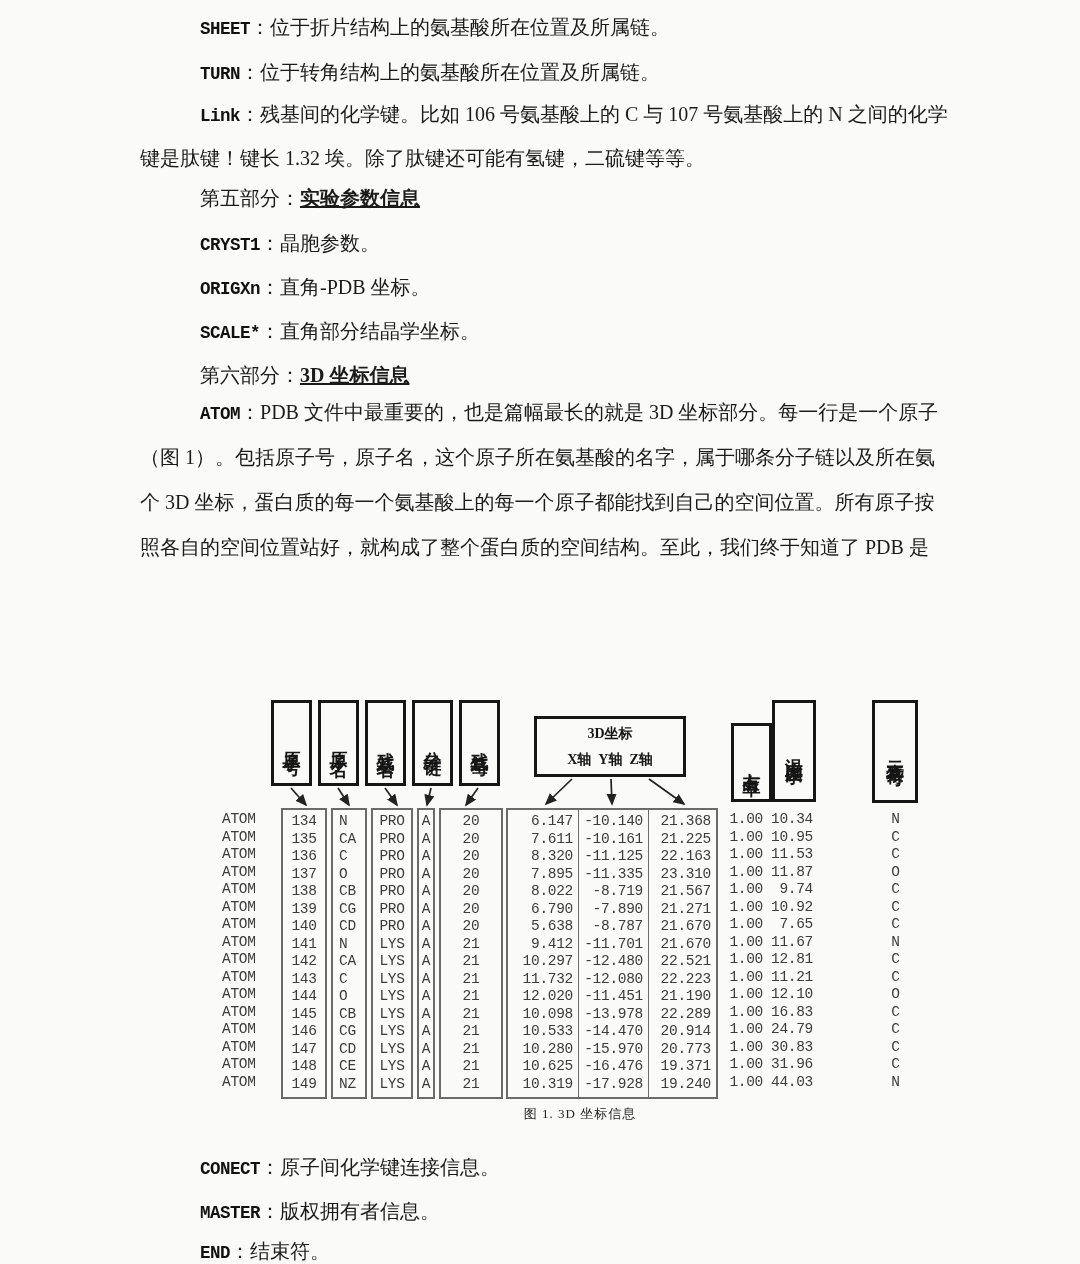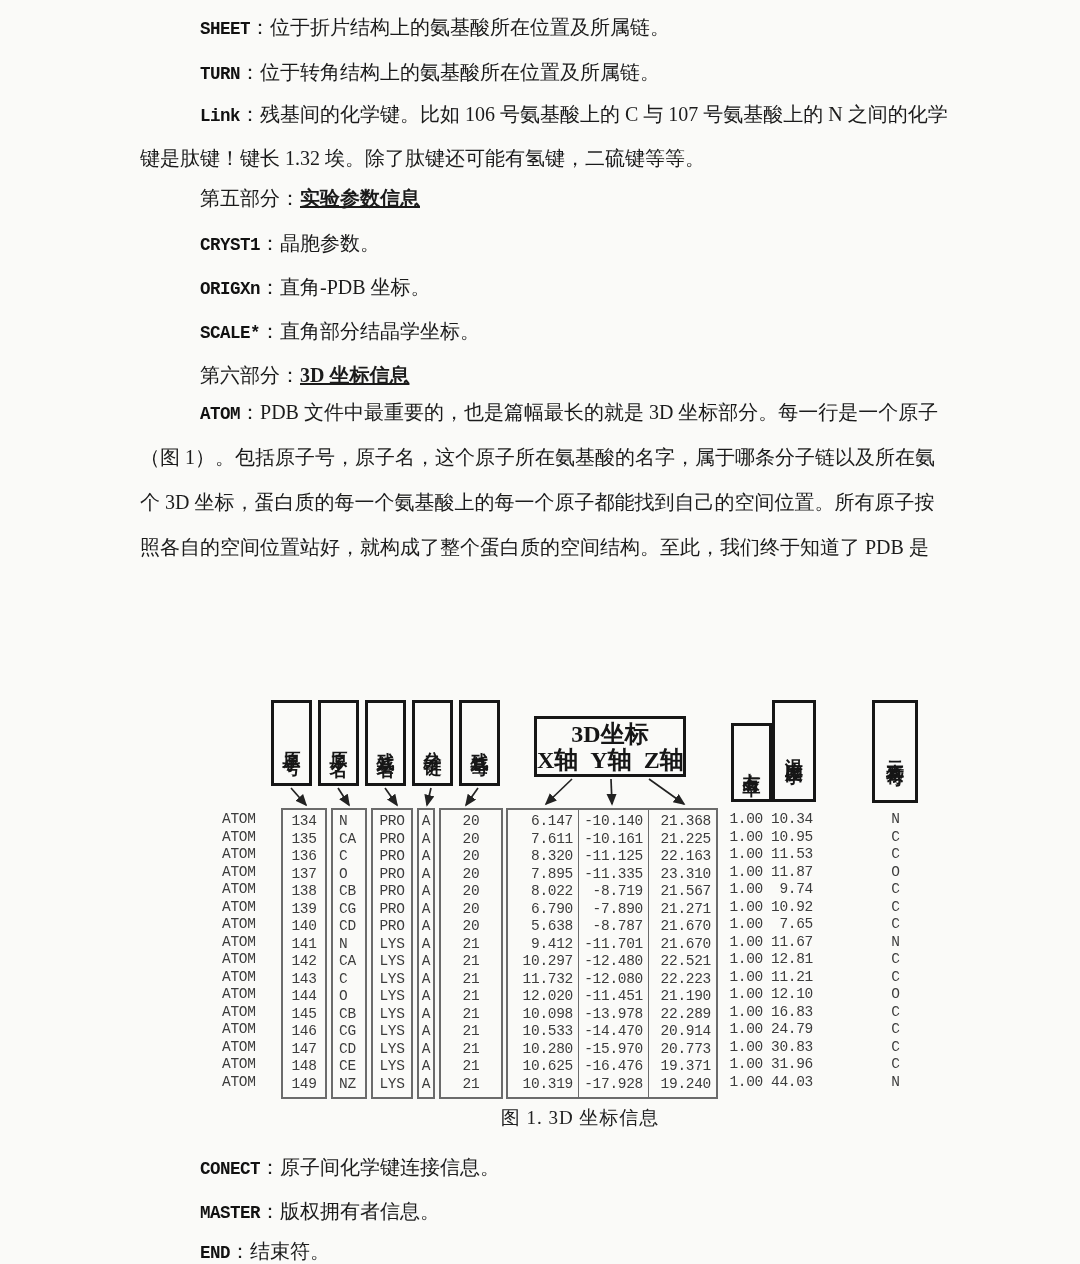--- a/index.html
+++ b/index.html
@@ -28,42 +28,42 @@
   }
   .vtext{
     writing-mode:vertical-rl;text-orientation:upright;
     font-weight:bold;font-size:18px;letter-spacing:4px;color:#161616;
   }
   .hbox{
     position:absolute;border:3px solid #161616;box-sizing:border-box;
     text-align:center;font-weight:bold;color:#161616;
     display:flex;flex-direction:column;justify-content:center;
   }
-  .hbox .hline{font-size:24px;line-height:26px;white-space:pre;}
+  .hbox .hline{font-size:14px;line-height:26px;white-space:pre;}
   .arrows{position:absolute;left:0;top:0;}
 
   .col{
     position:absolute;top:115px;box-sizing:border-box;padding:3px 0 4px 0;
     font-family:"Liberation Mono","DejaVu Sans Mono",monospace;
     font-size:14.5px;color:#3c3c3c;letter-spacing:-0.3px;
   }
   .col .cell{height:17.5px;line-height:17.5px;white-space:pre;}
   .boxed{border:2px solid #6b6b6b;}
   .center{text-align:center;}
   .left{text-align:left;padding-left:6px;}
   .rightal{text-align:right;padding-right:5px;}
   .xyzbox{
     position:absolute;top:115px;left:506px;width:212px;box-sizing:border-box;
     border:2px solid #6b6b6b;display:flex;
   }
   .xyzbox .col{position:static;top:auto;border:none;}
   .xyzbox .sep{border-right:1.5px solid #6b6b6b;border-left:1.5px solid #6b6b6b;}
   .caption{
     position:absolute;left:150px;top:412px;width:860px;text-align:center;
-    font-size:19px;color:#222;letter-spacing:1px;
+    font-size:13px;color:#222;letter-spacing:1px;
   }
 </style>
 </head>
 <body>
 
 <div class="para indent" style="top:13px">
   <span class="kw">SHEET</span><span>：位于折片结构上的氨基酸所在位置及所属链。</span>
 </div>
 
 <div class="para indent" style="top:58px">

